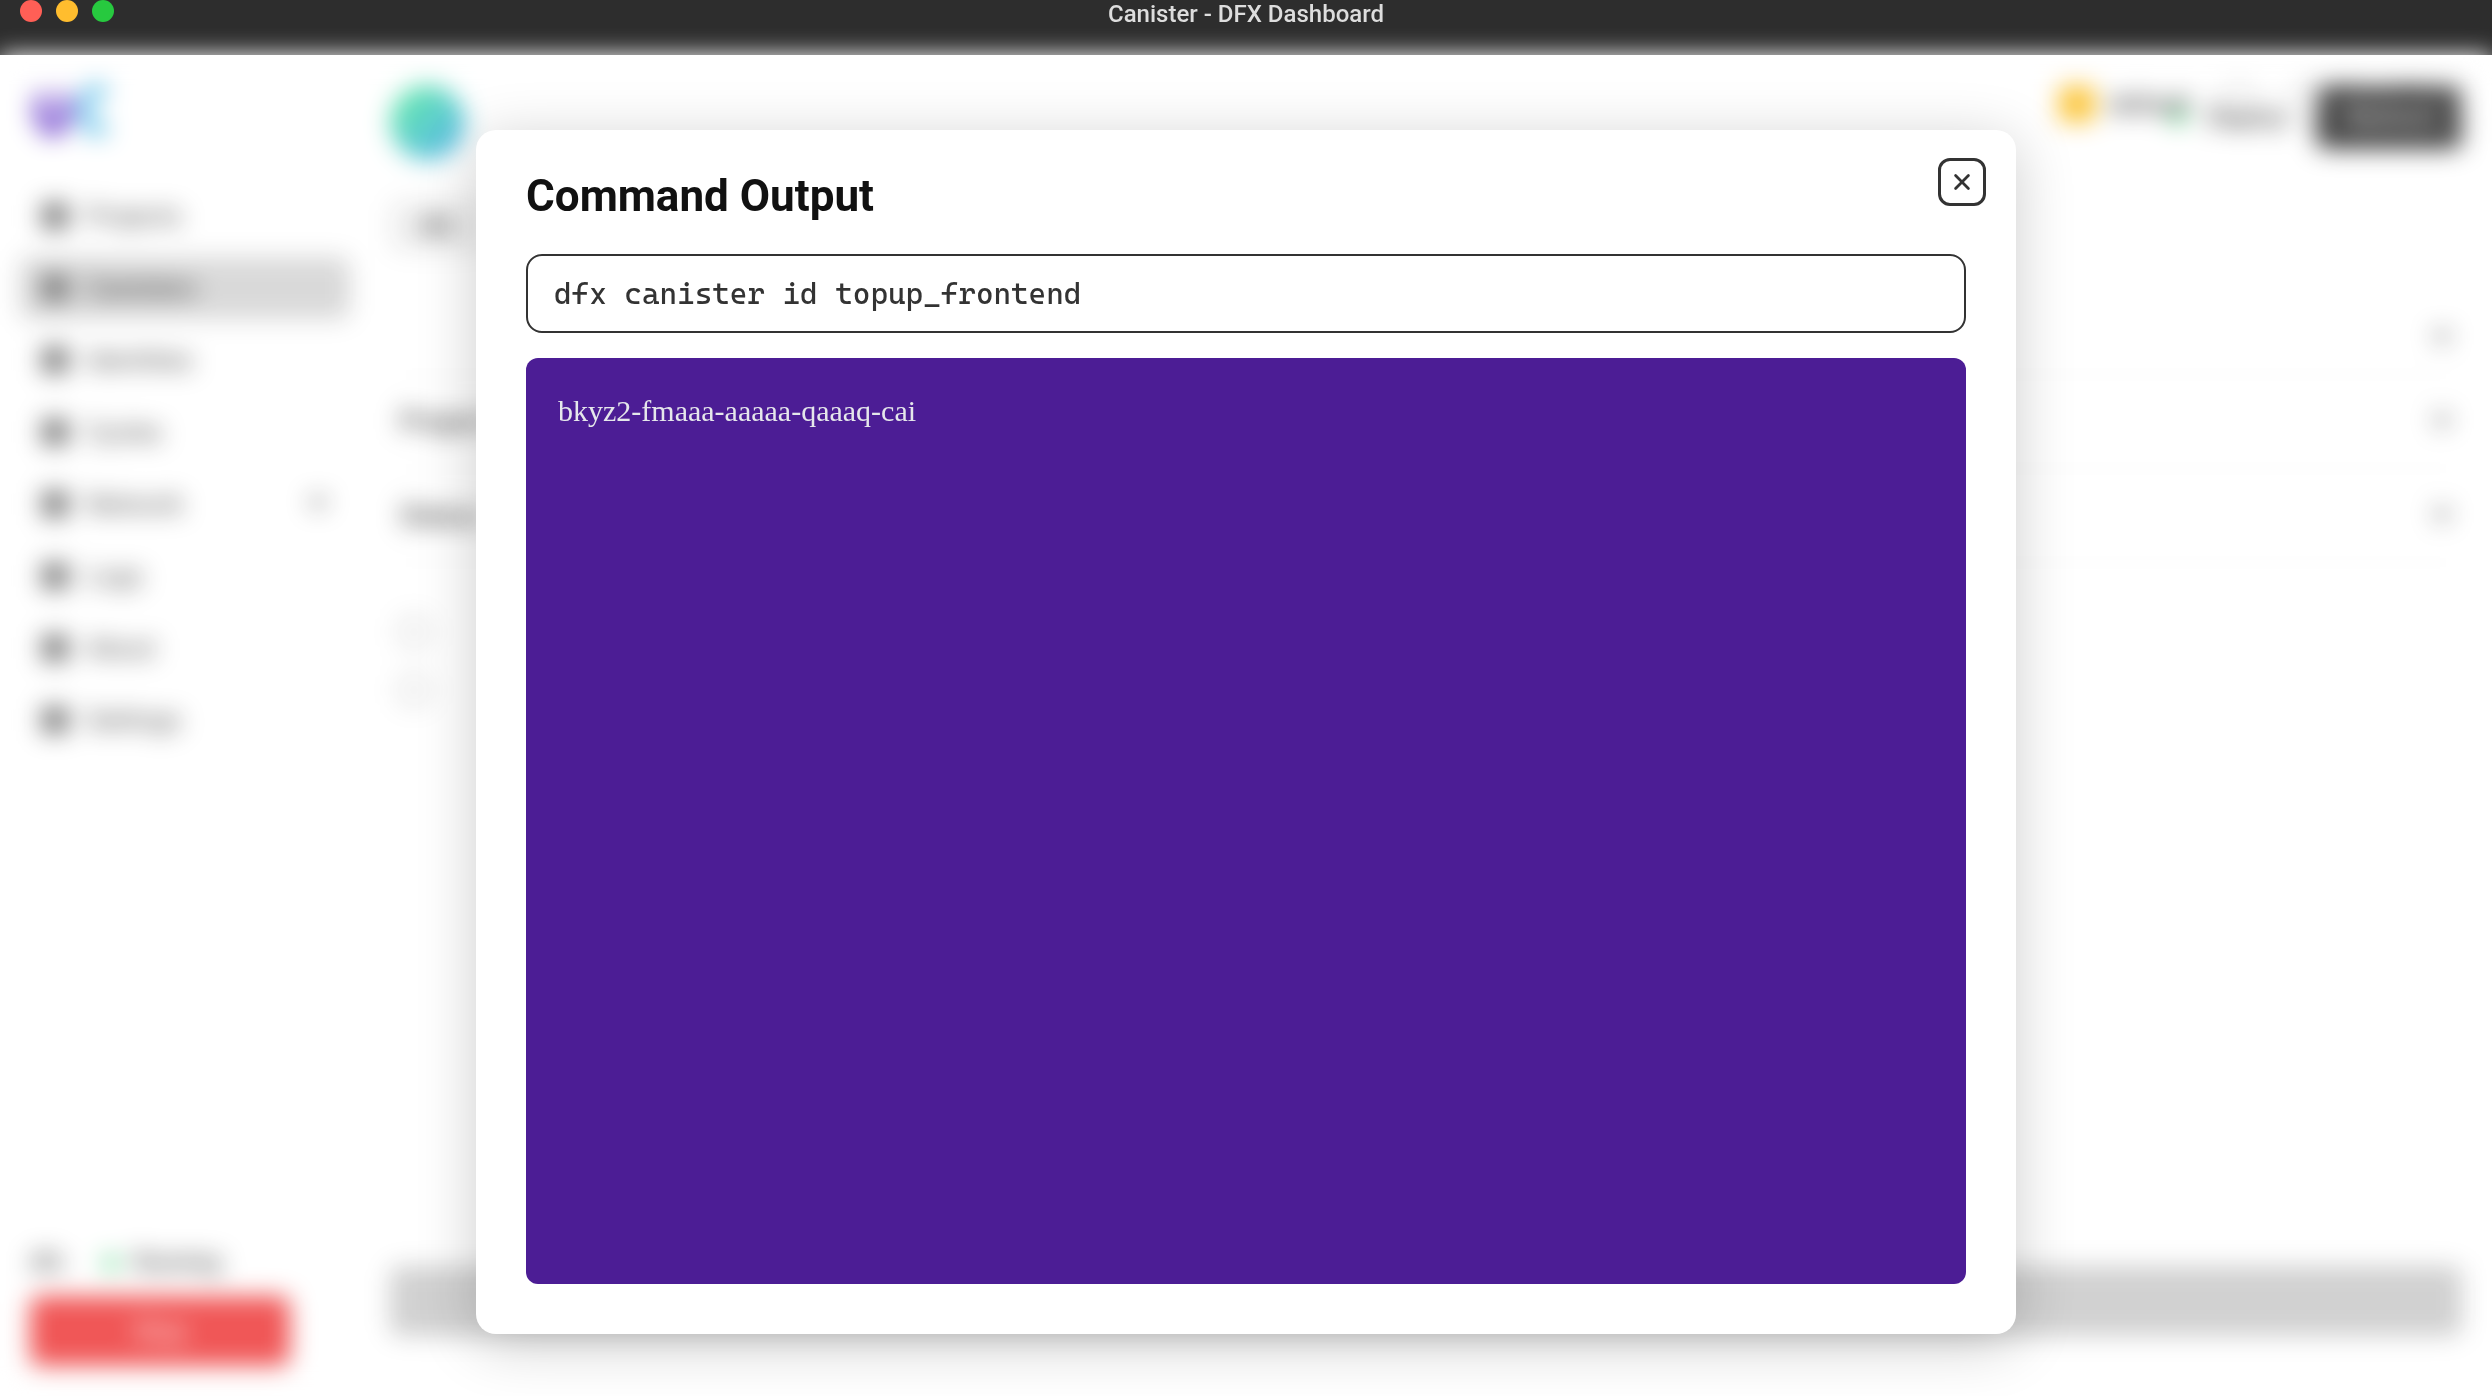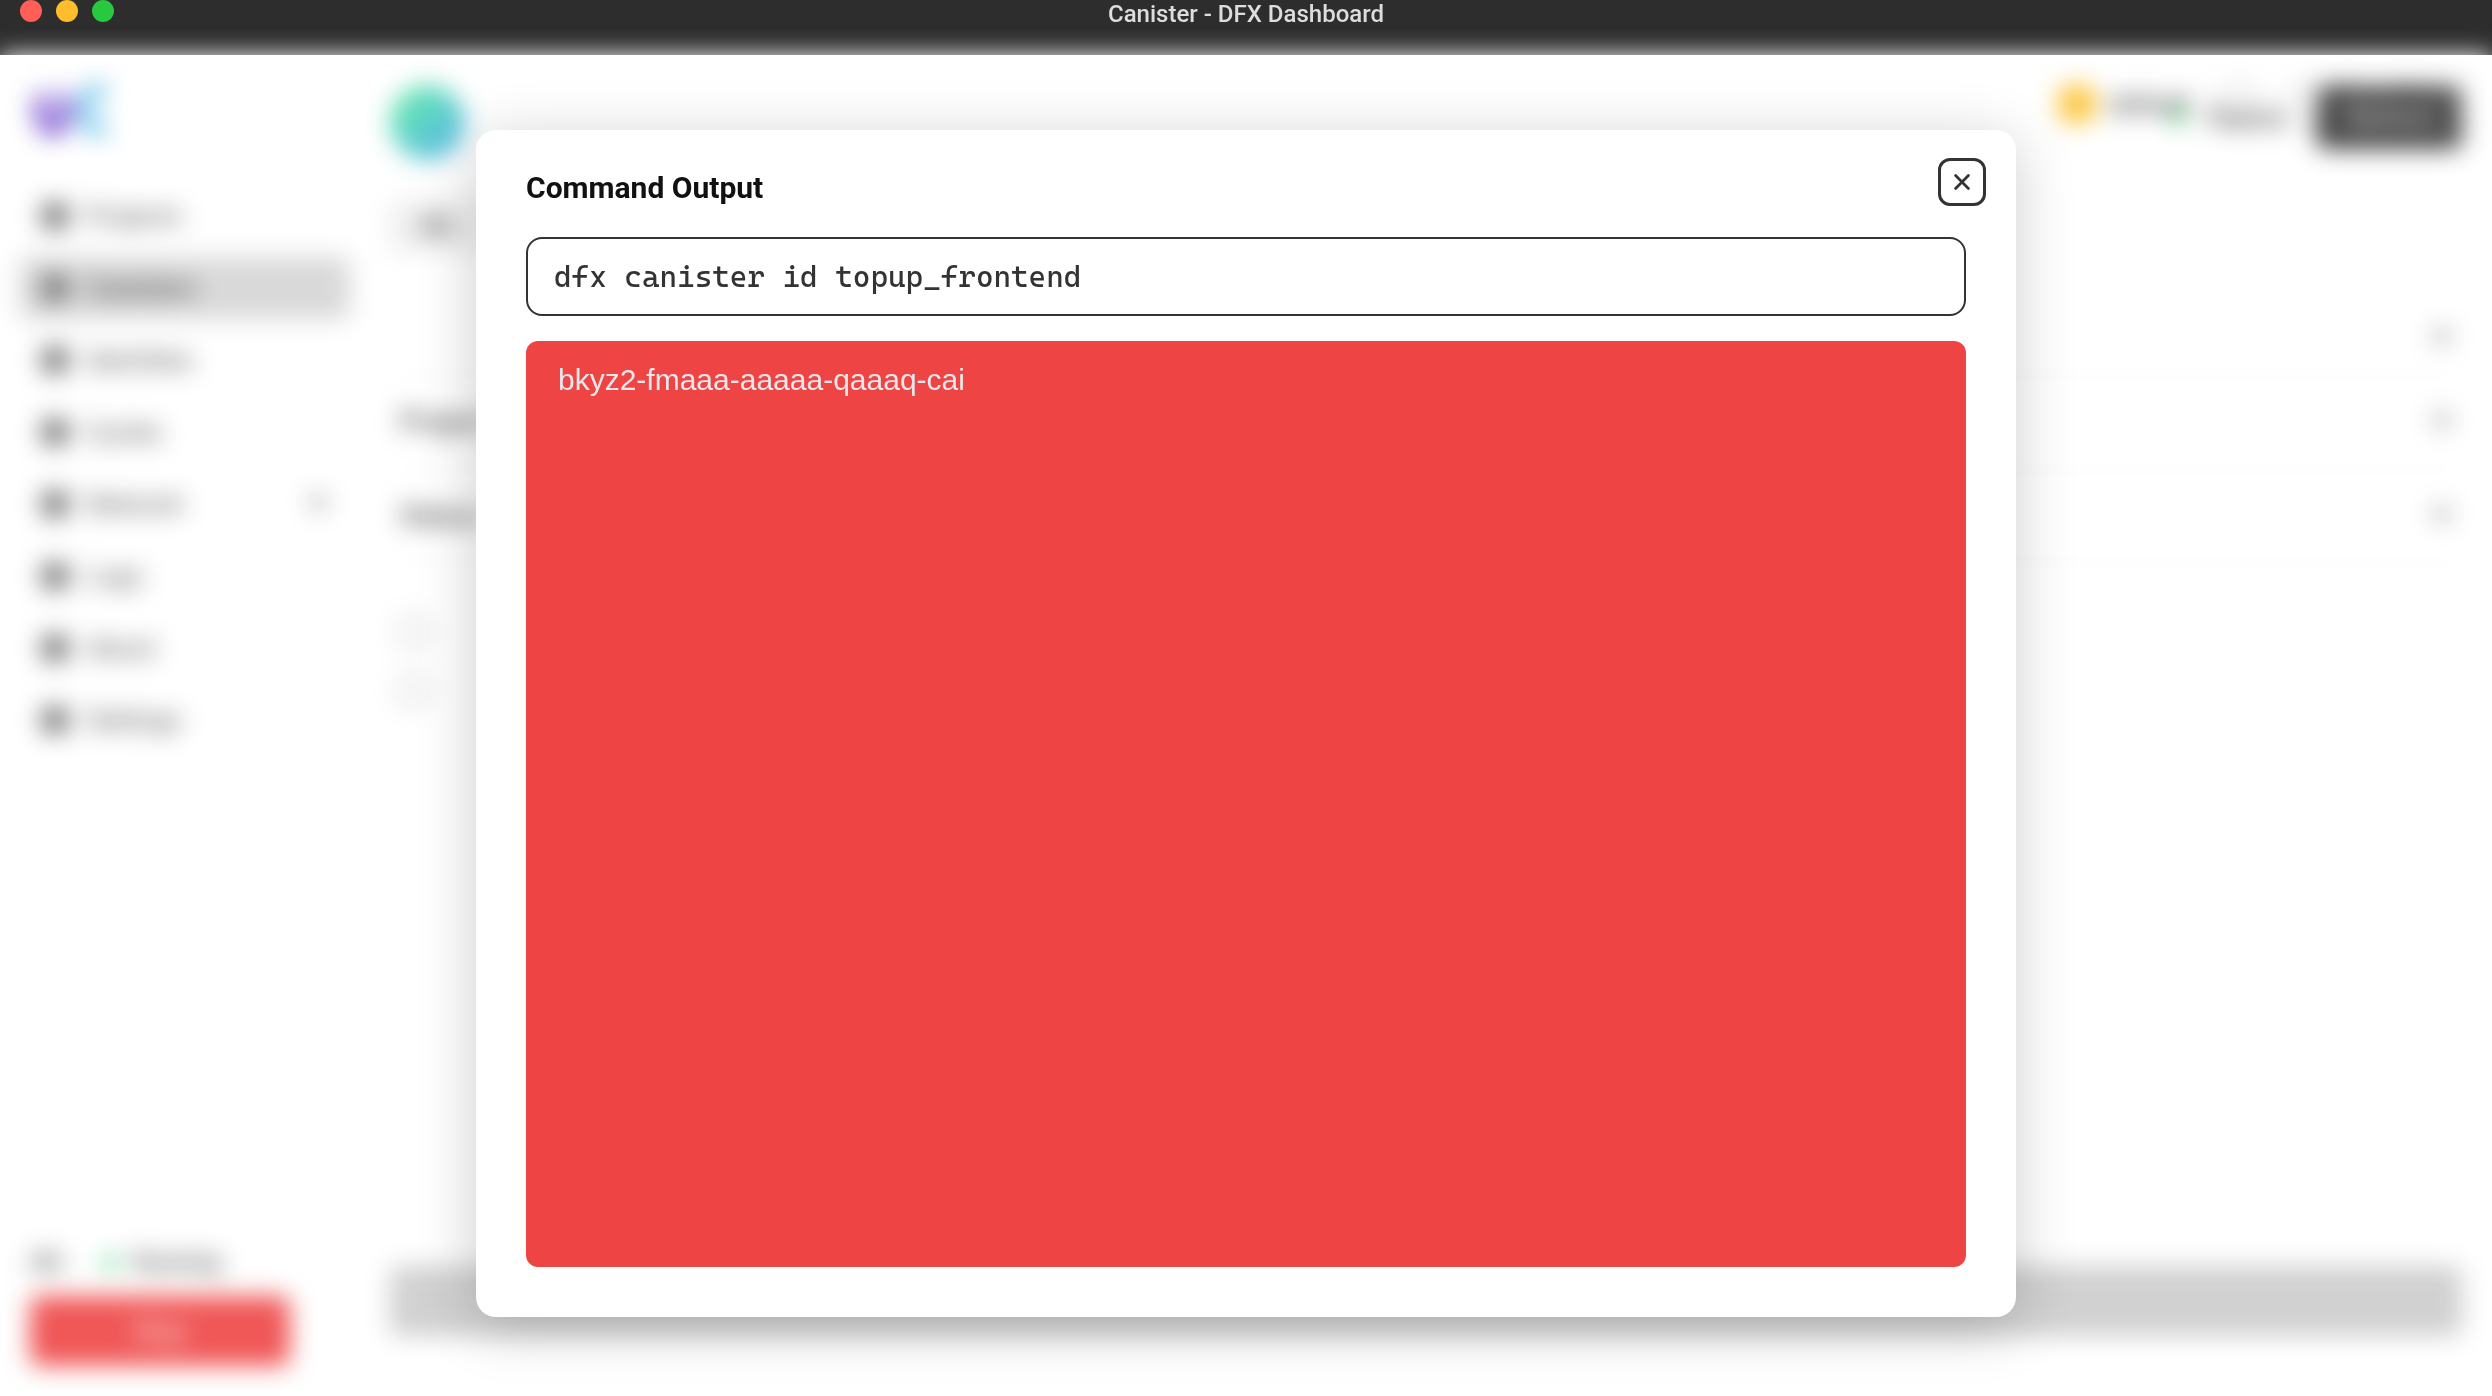--- a/index.html
+++ b/index.html
@@ -311,21 +311,21 @@
     .modal {
       width: 1540px;
       background: white;
       border-radius: 20px;
       box-shadow: 0 10px 60px rgba(0,0,0,0.2);
       padding: 40px 50px 50px 50px;
       position: relative;
     }
     
     .modal-title {
-      font-size: 30px;
+      font-size: 44px;
       font-weight: 700;
       color: #111;
       margin-bottom: 32px;
     }
     
     .modal-close {
       position: absolute;
       top: 28px;
       right: 30px;
       width: 48px;
@@ -349,24 +349,24 @@
       border-radius: 16px;
       padding: 20px 26px;
       font-family: "SF Mono", Monaco, "Cascadia Code", monospace;
       font-size: 30px;
       color: #333;
       margin-bottom: 25px;
       background: white;
     }
     
     .terminal-output {
-      background: #ef4444;
+      background: #4c1d95;
       border-radius: 12px;
-      padding: 16px 32px;
-      font-family: Liberation Sans, sans-serif;
+      padding: 30px 32px;
+      font-family: Liberation Serif, serif;
       font-size: 30px;
       color: #e5e7eb;
       min-height: 926px;
       white-space: pre-wrap;
       line-height: 1.5;
     }
     
     .chevron {
       width: 0;
       height: 0;

